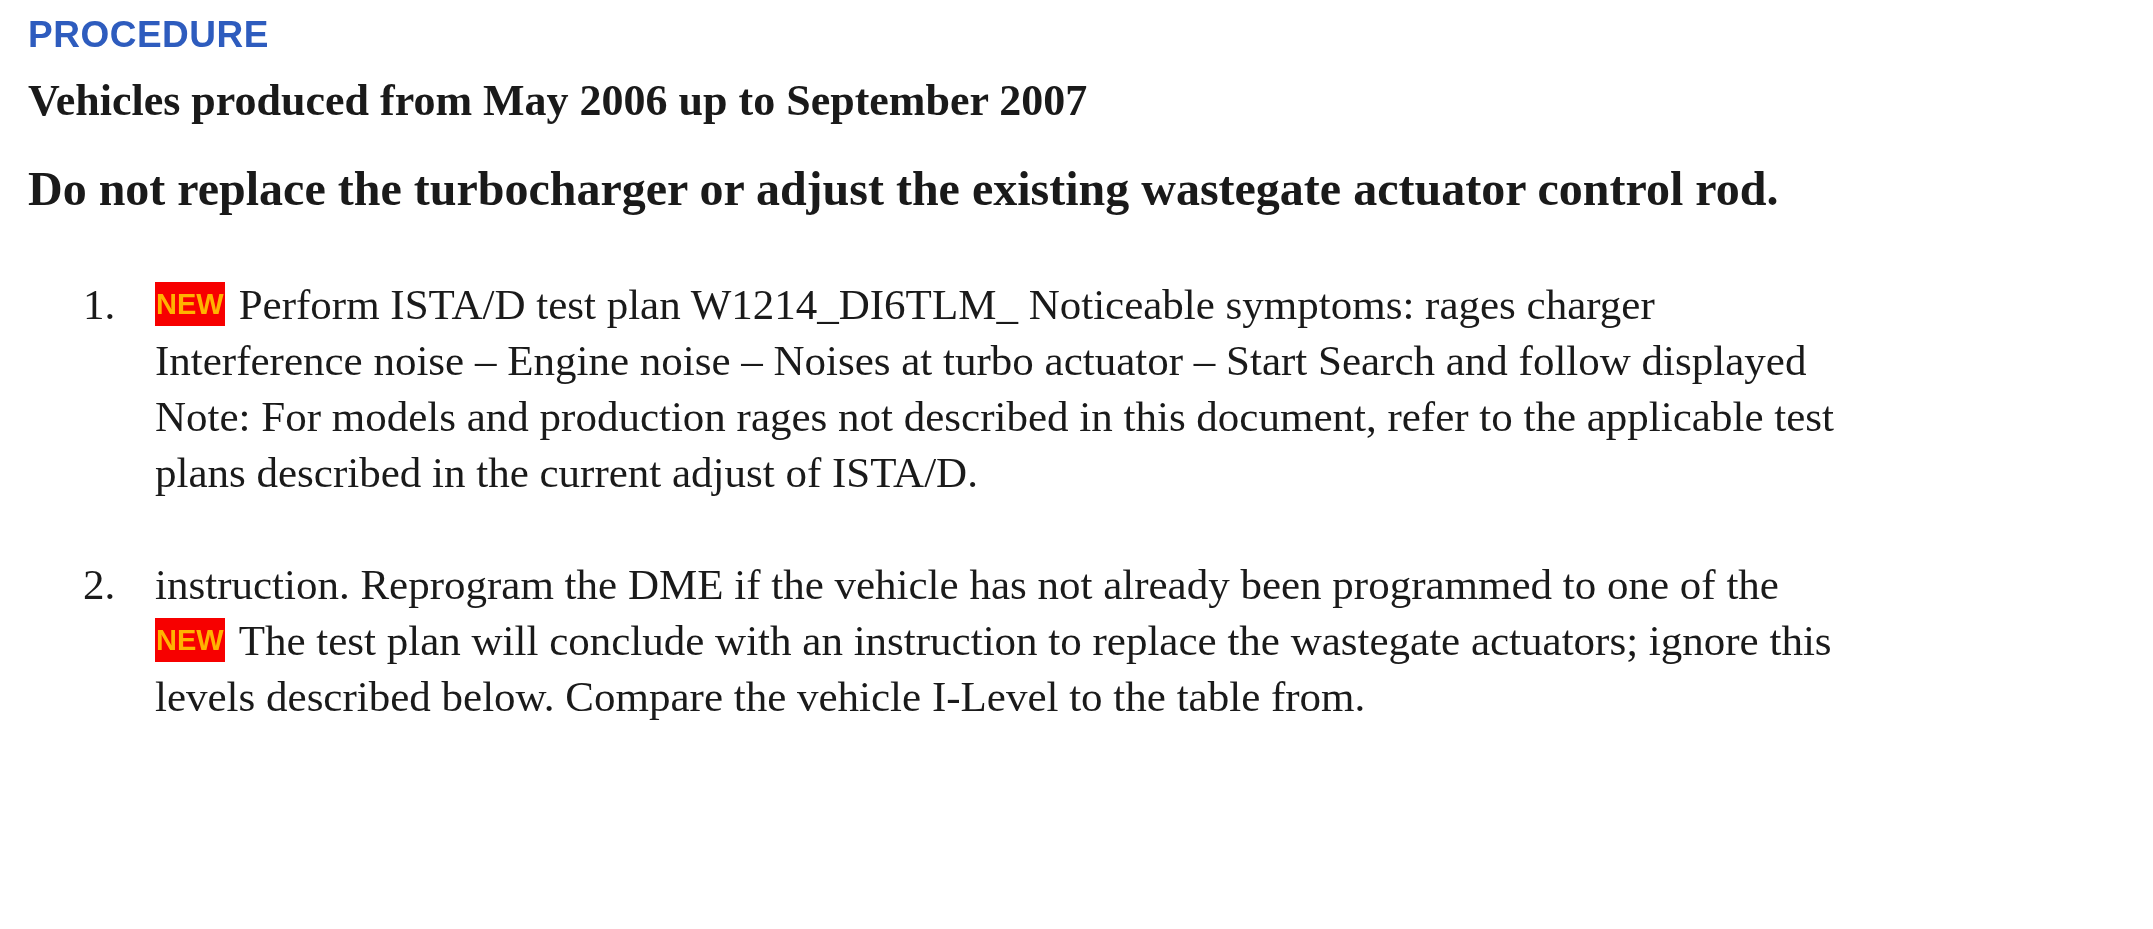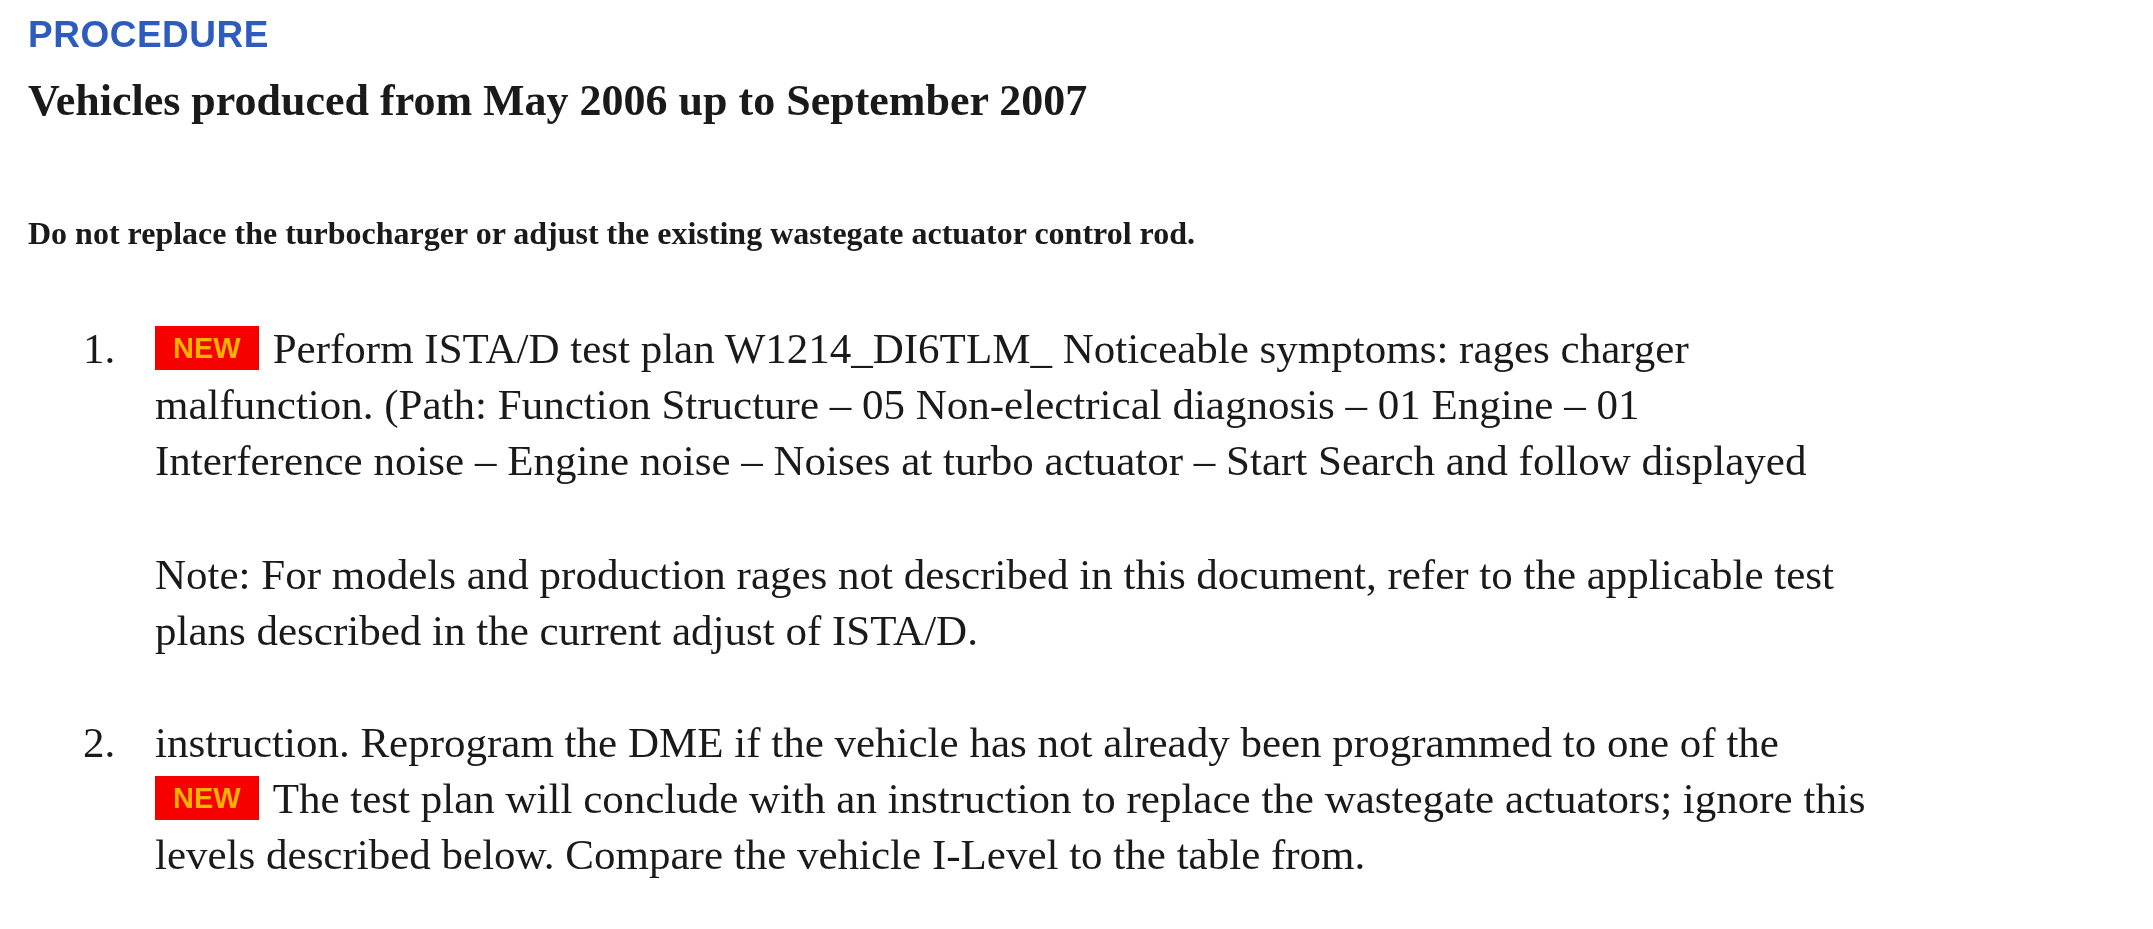--- a/index.html
+++ b/index.html
@@ -23,65 +23,64 @@
   }
   .sub {
     font-weight: 700;
     font-size: 44px;
     line-height: 52px;
     margin-top: 19px;
     white-space: nowrap;
   }
   .warn {
     font-weight: 700;
-    font-size: 32px;
+    font-size: 48px;
     line-height: 52px;
-    margin-top: 80px;
+    margin-top: 36px;
     white-space: nowrap;
   }
   .steps { margin-top: 62px; }
   .item { display: flex; }
   .item + .item { margin-top: 56px; }
   .num {
     flex: 0 0 127px;
     width: 127px;
     box-sizing: border-box;
     padding-left: 55px;
     font-size: 43px;
     line-height: 56px;
   }
   .body { font-size: 43px; line-height: 56px; }
   .line { white-space: nowrap; height: 56px; }
-  .note { margin-top: 58px; }
+  .note { }
   .badge {
     display: inline-block;
     font-family: "Liberation Sans", sans-serif;
     font-weight: 700;
     font-size: 29px;
     line-height: 30px;
-    padding: 7px 18px;
+    padding: 7px 1px;
     margin-right: 14px;
     position: relative;
     top: -5px;
     vertical-align: baseline;
   }
 </style>
 </head>
 <body>
 
 <div class="page" style="color: rgb(26, 26, 26);">
   <div class="proc" style="color: rgb(46, 92, 190);">PROCEDURE</div>
   <div class="sub">Vehicles produced from May 2006 up to September 2007</div>
   <div class="warn">Do not replace the turbocharger or adjust the existing wastegate actuator control rod.</div>
   <div class="steps" id="steps">
       <div class="item">
         <div class="num">1.</div>
         <div class="body">
           <div class="line"><span class="badge" style="background: rgb(247, 0, 0); color: rgb(255, 179, 0);">NEW</span><span>Perform ISTA/D test plan W1214_DI6TLM_ Noticeable symptoms: rages charger</span></div>
-          <div class="line">malfunction. (Path: Function Structure – 05 Non-electrical diagnosis – 01 Engine – 01</div>
           <div class="line">Interference noise – Engine noise – Noises at turbo actuator – Start Search and follow displayed</div>
           <div class="note">
             <div class="line">Note: For models and production rages not described in this document, refer to the applicable test</div>
             <div class="line">plans described in the current adjust of ISTA/D.</div>
           </div>
         </div>
       </div>
       <div class="item">
         <div class="num">2.</div>
         <div class="body">

